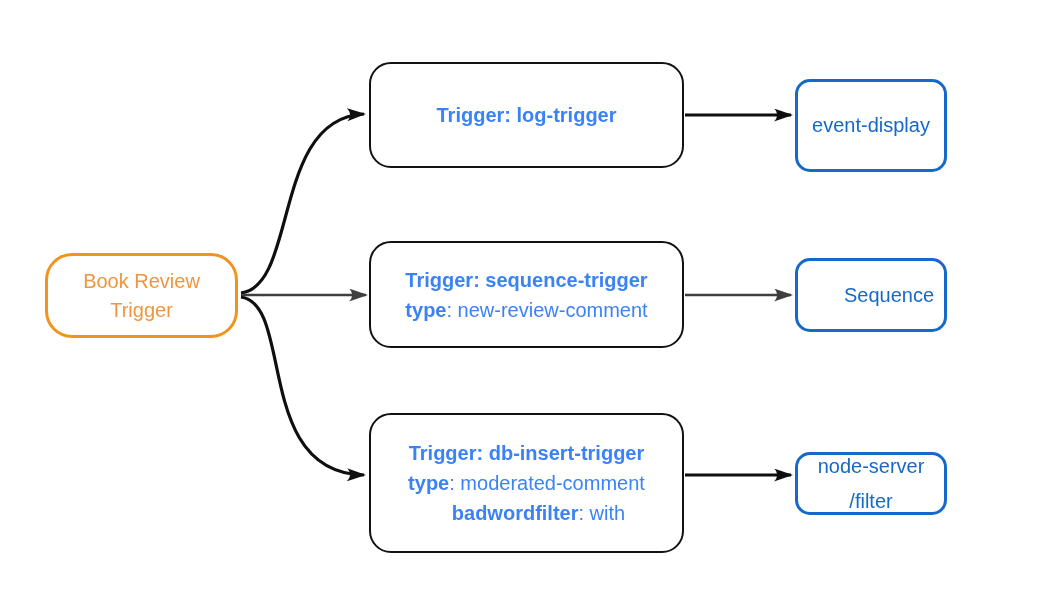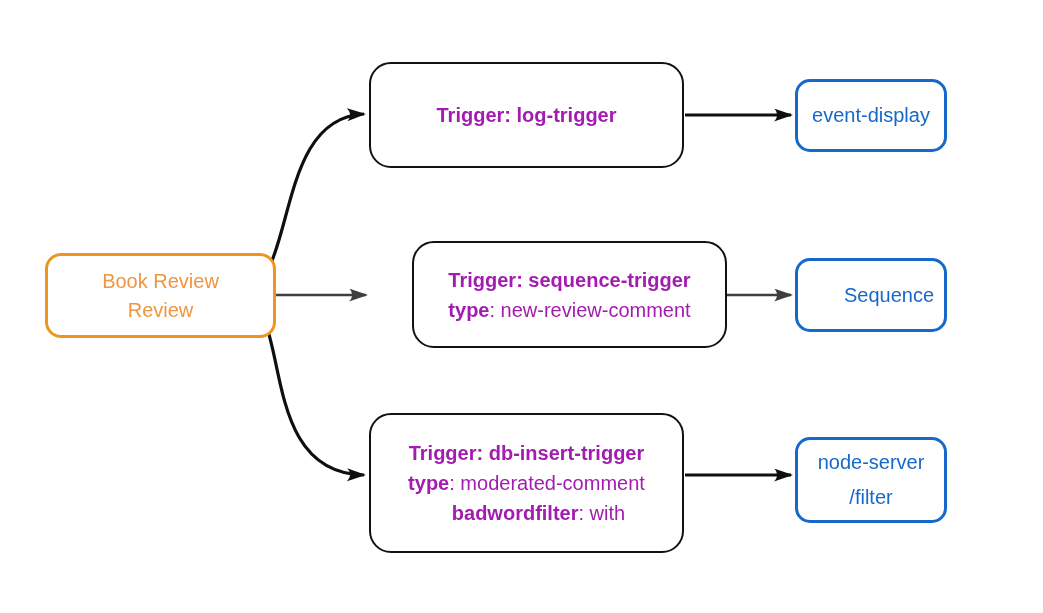--- a/index.html
+++ b/index.html
@@ -21,49 +21,49 @@
     position: absolute;
     box-sizing: border-box;
     display: flex;
     flex-direction: column;
     align-items: center;
     justify-content: center;
     text-align: center;
     background: #ffffff;
   }
   .broker {
-    left: 45px; top: 253px; width: 231px; height: 85px;
+    left: 45px; top: 253px; width: 193px; height: 85px;
     border: 3px solid #F0941F;
-    border-radius: 16px;
+    border-radius: 27px;
     color: #F0953F;
     font-size: 20px;
     line-height: 29px;
   }
   .trigger {
     left: 369px; width: 315px;
     border: 2.5px solid #121212;
     border-radius: 22px;
-    color: #a21caf;
+    color: #3b82f6;
     font-size: 20px;
     line-height: 30px;
   }
   .trigger-1 { top: 62px;  height: 106px; }
-  .trigger-2 { top: 241px; height: 107px; margin-left: 43px; }
+  .trigger-2 { top: 241px; height: 107px; }
   .trigger-3 { top: 413px; height: 140px; }
   .sink {
     left: 795px; width: 152px;
     border: 3px solid #1669C9;
     border-radius: 15px;
     color: #1669C9;
     font-size: 20px;
     line-height: 29px;
   }
-  .sink-1 { top: 79px;  height: 73px; text-align: center; }
+  .sink-1 { top: 79px;  height: 93px; text-align: center; }
   .sink-2 { top: 258px; height: 74px; padding-left: 36px; }
-  .sink-3 { top: 437px; height: 86px; gap: 6px; }
+  .sink-3 { top: 452px; height: 63px; gap: 6px; }
   .bold { font-weight: bold; }
   .shift-right { transform: translateX(12px); }
 </style>
 </head>
 <body>
 
 <div class="canvas">
 
   <svg class="edges" width="1043" height="613" viewBox="0 0 1043 613" xmlns="http://www.w3.org/2000/svg">
     <defs>
@@ -83,21 +83,21 @@
 
     <path d="M 685 115 L 791 115" fill="none" stroke="#0F0F0F" stroke-width="2.8" marker-end="url(#ah-black)"></path>
 
     <path d="M 685 295 L 791 295" fill="none" stroke="#3F3F3F" stroke-width="2.6" marker-end="url(#ah-gray)"></path>
 
     <path d="M 685 475 L 791 475" fill="none" stroke="#0F0F0F" stroke-width="2.8" marker-end="url(#ah-black)"></path>
   </svg>
 
   <div class="node broker">
     <div>Book Review</div>
-    <div>Review</div>
+    <div>Trigger</div>
   </div>
 
   <div class="node trigger trigger-1">
     <div class="bold">Trigger: log-trigger</div>
   </div>
 
   <div class="node trigger trigger-2">
     <div class="bold">Trigger: sequence-trigger</div>
     <div>
       <span class="bold">type</span><span>: new-review-comment</span>

